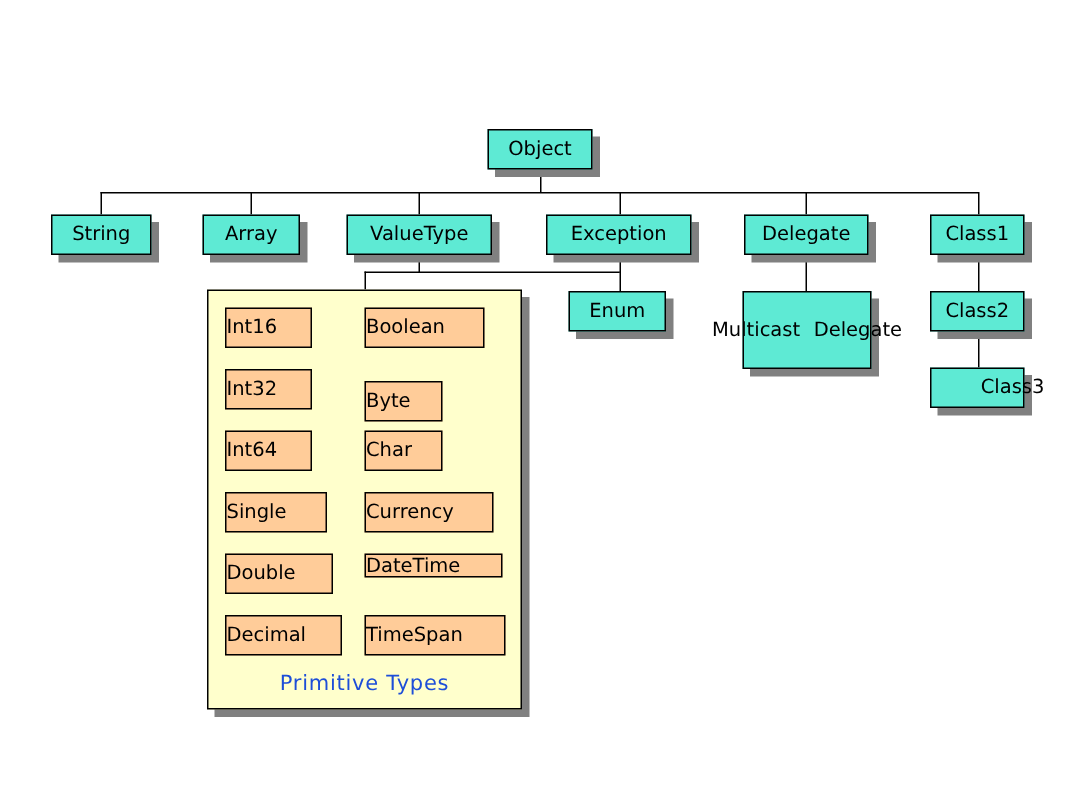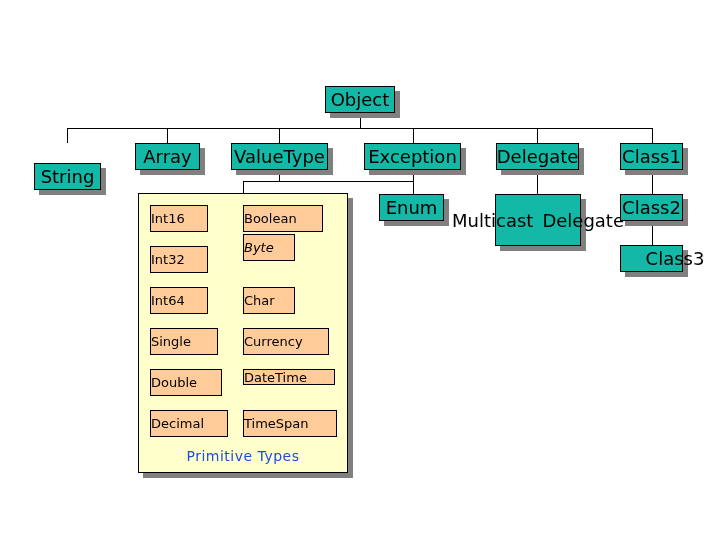--- a/index.html
+++ b/index.html
@@ -38,28 +38,28 @@
     position: absolute;
     background: #000000;
   }
   .line.h { height: 1px; }
   .line.v { width: 1px; }
 
   
   .node {
     position: absolute;
     box-sizing: border-box;
-    background: #14b8a6;
+    background: #5eead4;
     border: 1px solid #000000;
     box-shadow: 5px 5px 0 0 #808080;
     display: flex;
     align-items: center;
     justify-content: center;
     color: #000000;
-    font-size: 18px;
+    font-size: 13px;
     line-height: 15px;
     text-align: center;
     white-space: nowrap;
   }
   .node.two-line {
     flex-direction: row;
     justify-content: center;
     gap: 9px;
     white-space: normal;
   }
@@ -118,21 +118,21 @@
 
   <div class="line v" style="left:537px; top:170px; height:24px;"></div>
 
   <div class="line v" style="left:652px; top:170px; height:24px;"></div>
   <div class="line v" style="left:652px; top:221px; height:24px;"></div>
 
   <div class="node" style="left:325px; top:86px; width:70px; height:27px;">
     <span>Object</span>
   </div>
 
-  <div class="node" style="left:34px; top:143px; width:67px; height:27px;margin-top:20px;">
+  <div class="node" style="left:34px; top:143px; width:67px; height:27px;">
     <span>String</span>
   </div>
   <div class="node" style="left:135px; top:143px; width:65px; height:27px;">
     <span>Array</span>
   </div>
   <div class="node" style="left:231px; top:143px; width:97px; height:27px;">
     <span>ValueType</span>
   </div>
   <div class="node" style="left:364px; top:143px; width:97px; height:27px;">
     <span>Exception</span>
@@ -176,21 +176,21 @@
     <div class="prim" style="left:11px; top:175px; width:72px; height:27px;">
       <span>Double</span>
     </div>
     <div class="prim" style="left:11px; top:216px; width:78px; height:27px;">
       <span>Decimal</span>
     </div>
 
     <div class="prim" style="left:104px; top:11px; width:80px; height:27px;">
       <span>Boolean</span>
     </div>
-    <div class="prim" style="left:104px; top:40px; width:52px; height:27px;font-style:italic;">
+    <div class="prim" style="left:104px; top:60px; width:52px; height:27px;">
       <span>Byte</span>
     </div>
     <div class="prim" style="left:104px; top:93px; width:52px; height:27px;">
       <span>Char</span>
     </div>
     <div class="prim" style="left:104px; top:134px; width:86px; height:27px;">
       <span>Currency</span>
     </div>
     <div class="prim" style="left:104px; top:175px; width:92px; height:16px;">
       <span>DateTime</span>

